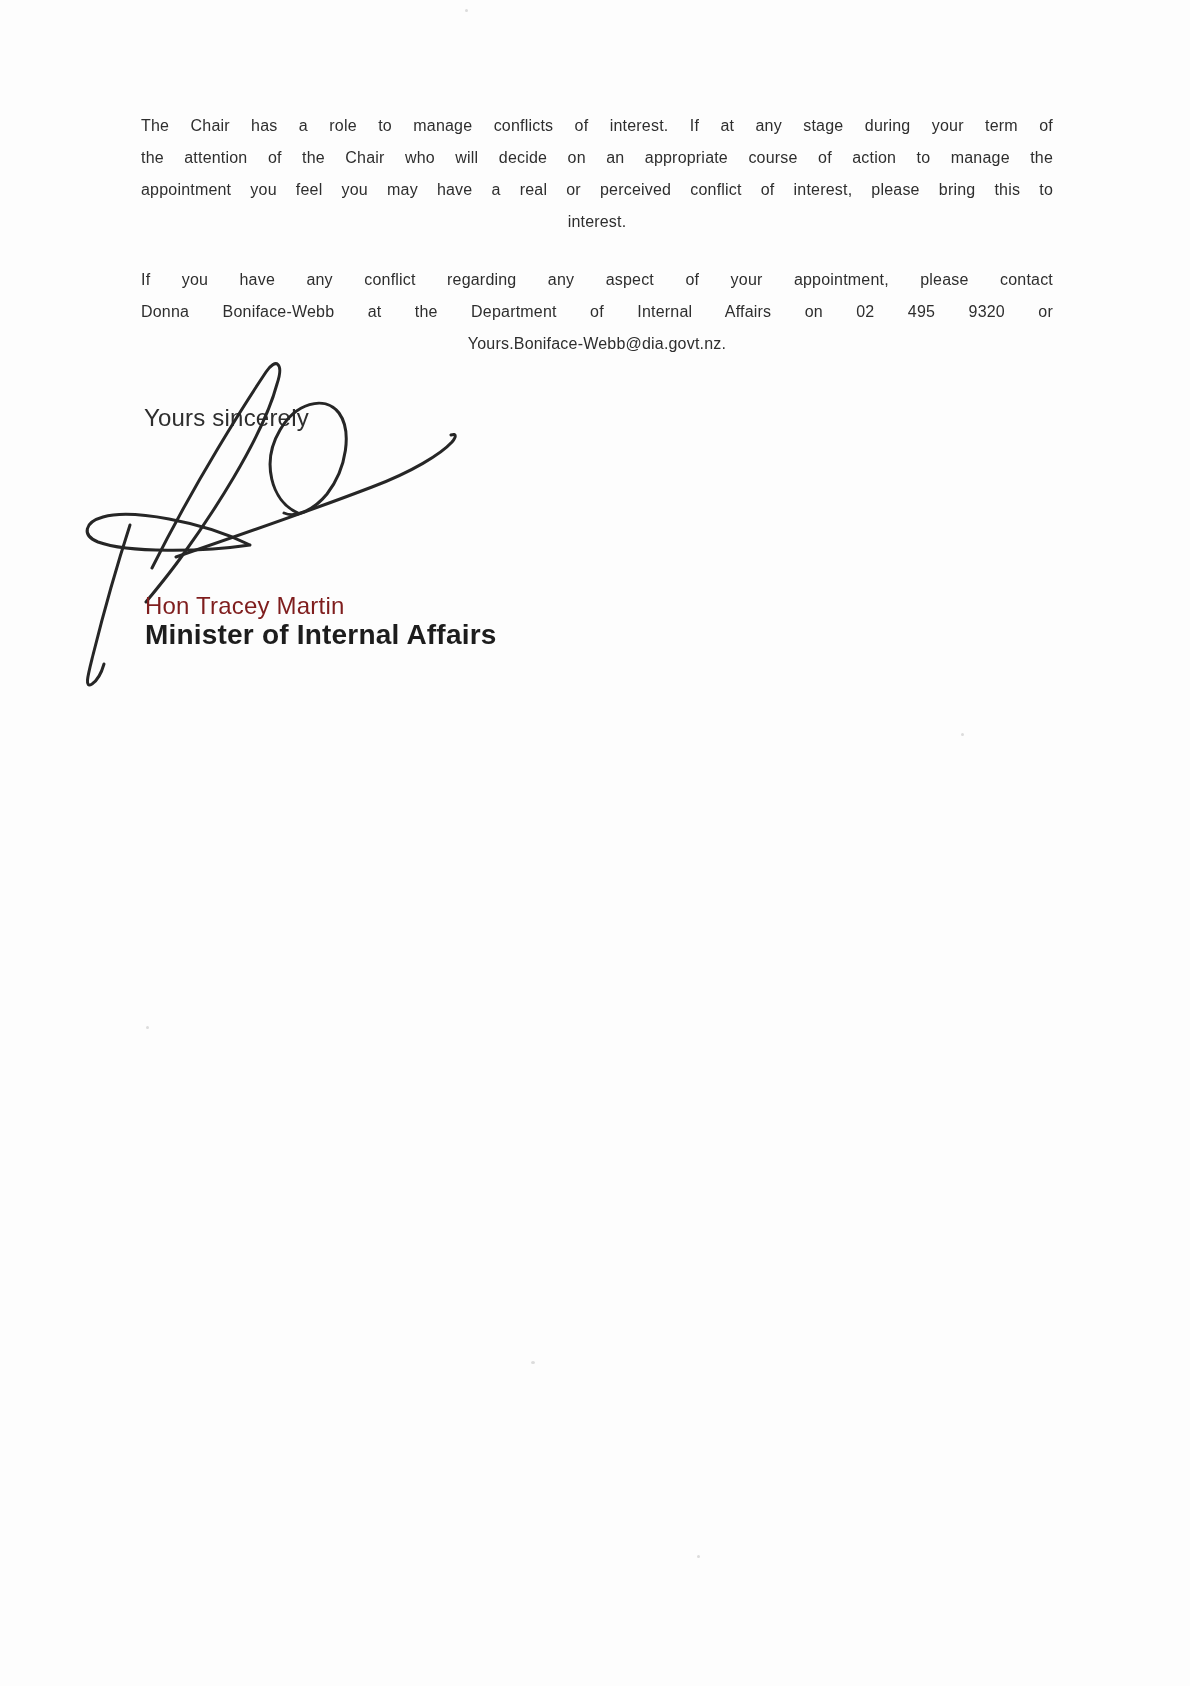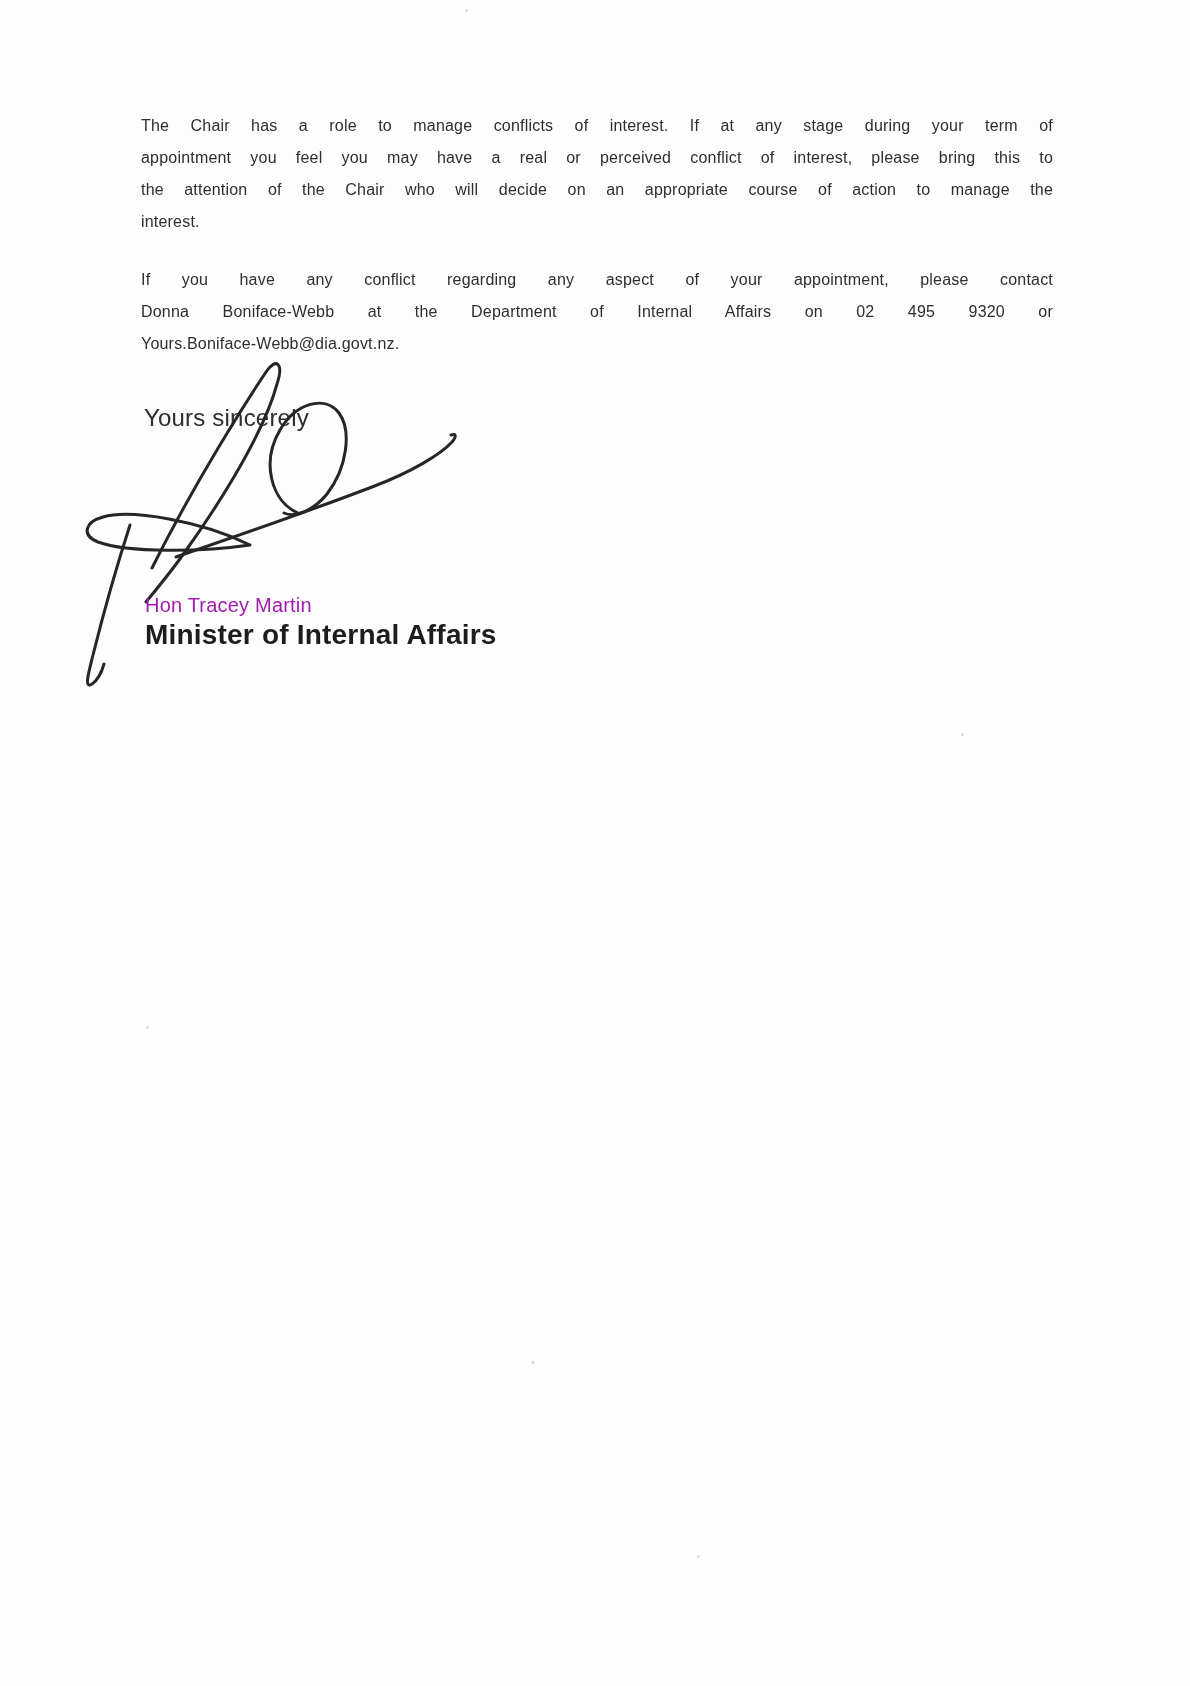--- a/index.html
+++ b/index.html
@@ -25,21 +25,21 @@
     letter-spacing: 0.2px;
     color: #2e2e2e;
   }
   .para-1 { top: 110px; }
   .para-2 { top: 264px; }
   .jline {
     text-align: justify;
     text-align-last: justify;
   }
   .lline {
-    text-align: left;
+    text-align: center;
   }
   .closing {
     position: absolute;
     left: 144px;
     top: 403px;
     font-size: 24px;
     line-height: 30px;
     letter-spacing: 0.2px;
     color: #2e2e2e;
   }
@@ -54,24 +54,24 @@
     fill: none;
     stroke: #262626;
     stroke-width: 3;
     stroke-linecap: round;
     stroke-linejoin: round;
   }
   .sig-name {
     position: absolute;
     left: 145px;
     top: 591px;
-    font-size: 20px;
+    font-size: 24px;
     line-height: 29px;
     letter-spacing: 0.2px;
-    color: #a21caf;
+    color: #7f1d1d;
   }
   .sig-title {
     position: absolute;
     left: 145px;
     top: 620px;
     font-size: 28px;
     line-height: 29px;
     letter-spacing: 0.2px;
     font-weight: bold;
     color: #1d1d1d;
@@ -82,22 +82,22 @@
     background: #dcdcdc;
   }
 </style>
 </head>
 <body>
 
 <div class="page">
 
   <div class="para para-1">
     <div class="jline">The Chair has a role to manage conflicts of interest. If at any stage during your term of</div>
+    <div class="jline">the attention of the Chair who will decide on an appropriate course of action to manage the</div>
     <div class="jline">appointment you feel you may have a real or perceived conflict of interest, please bring this to</div>
-    <div class="jline">the attention of the Chair who will decide on an appropriate course of action to manage the</div>
     <div class="lline">interest.</div>
   </div>
 
   <div class="para para-2">
     <div class="jline">If you have any conflict regarding any aspect of your appointment, please contact</div>
     <div class="jline">Donna Boniface-Webb at the Department of Internal Affairs on 02 495 9320 or</div>
     <div class="lline">Yours.Boniface-Webb@dia.govt.nz.</div>
   </div>
 
   <div class="closing">Yours sincerely</div>

